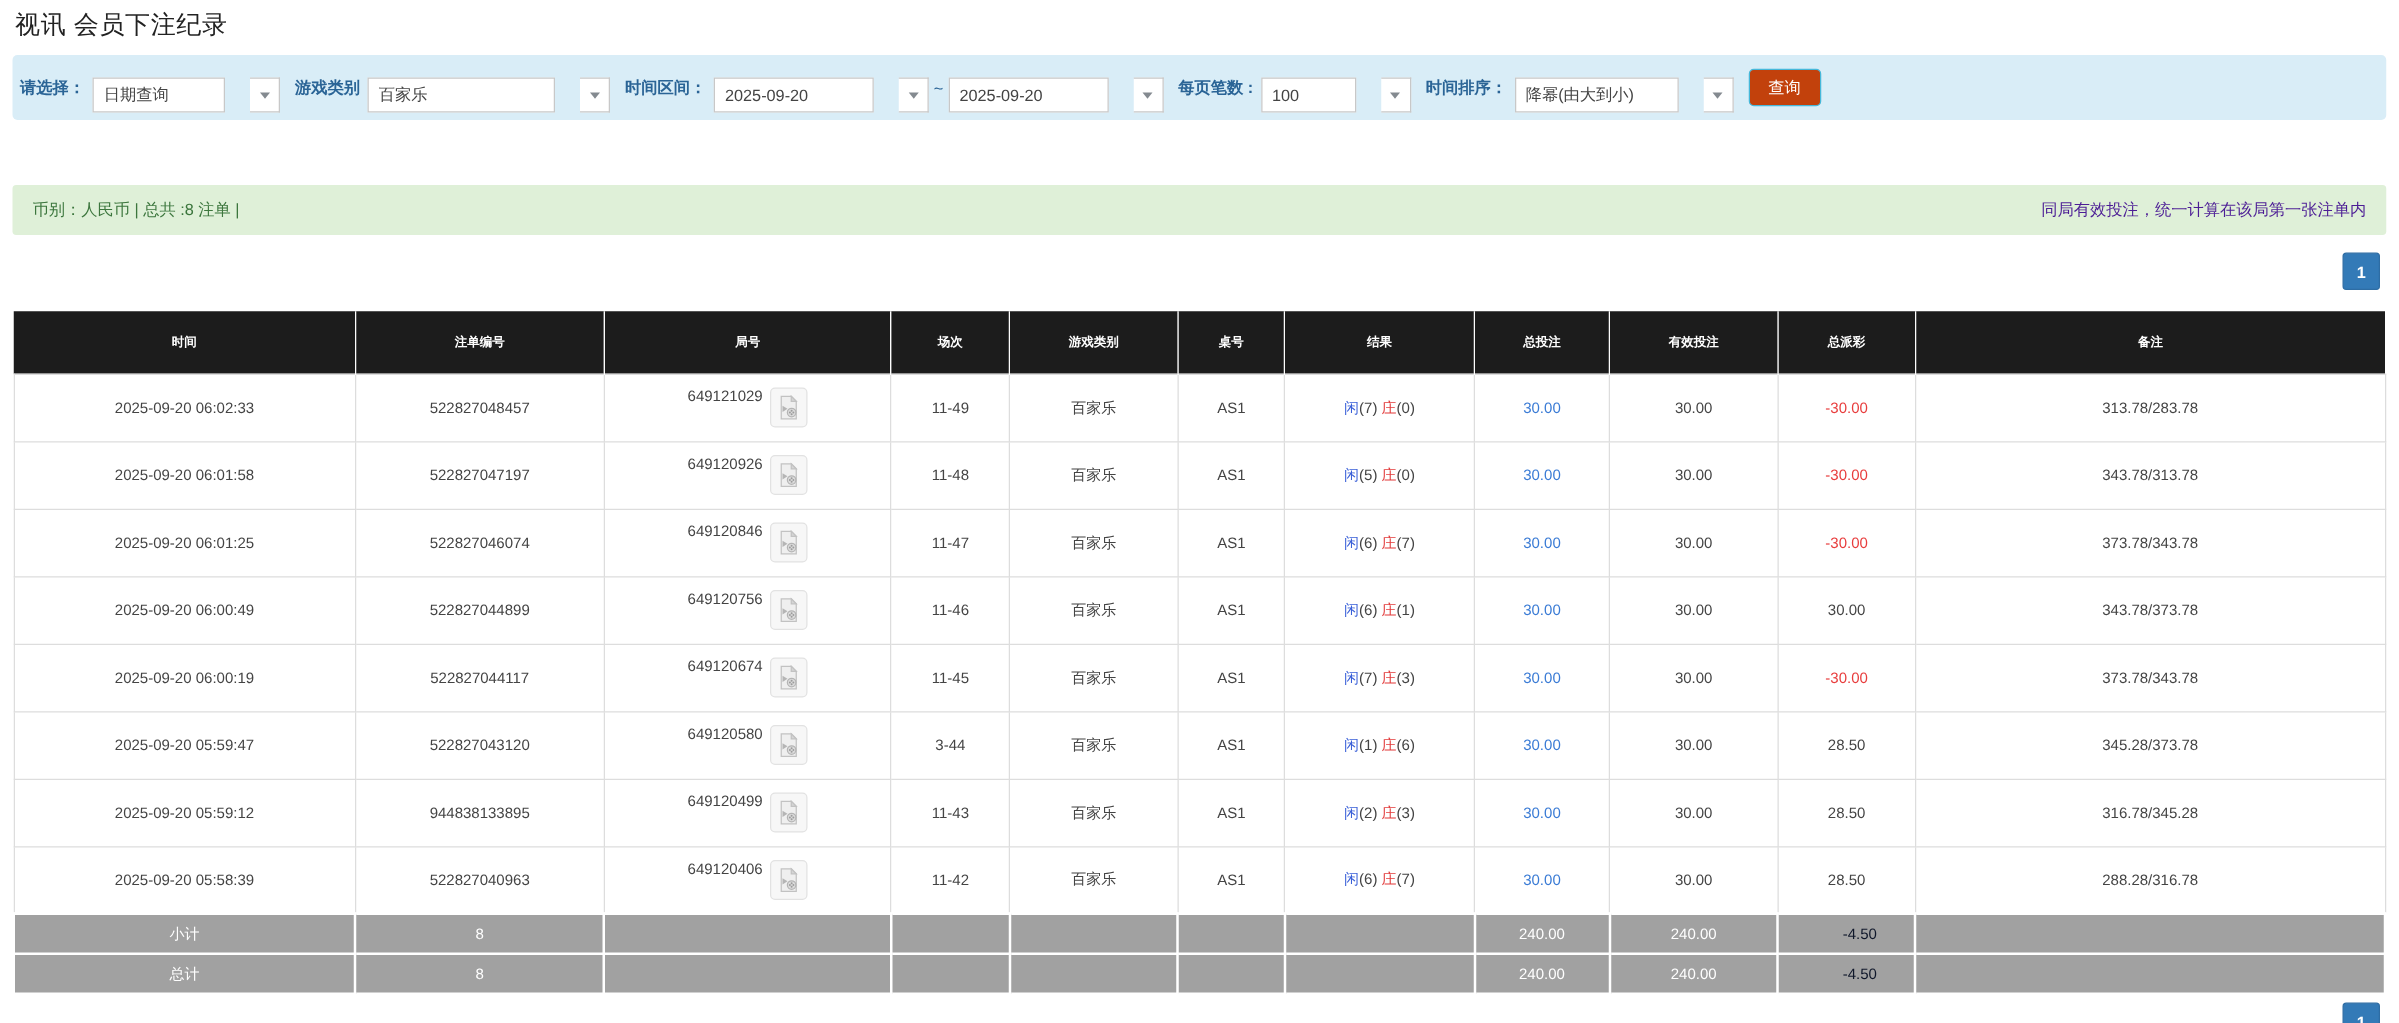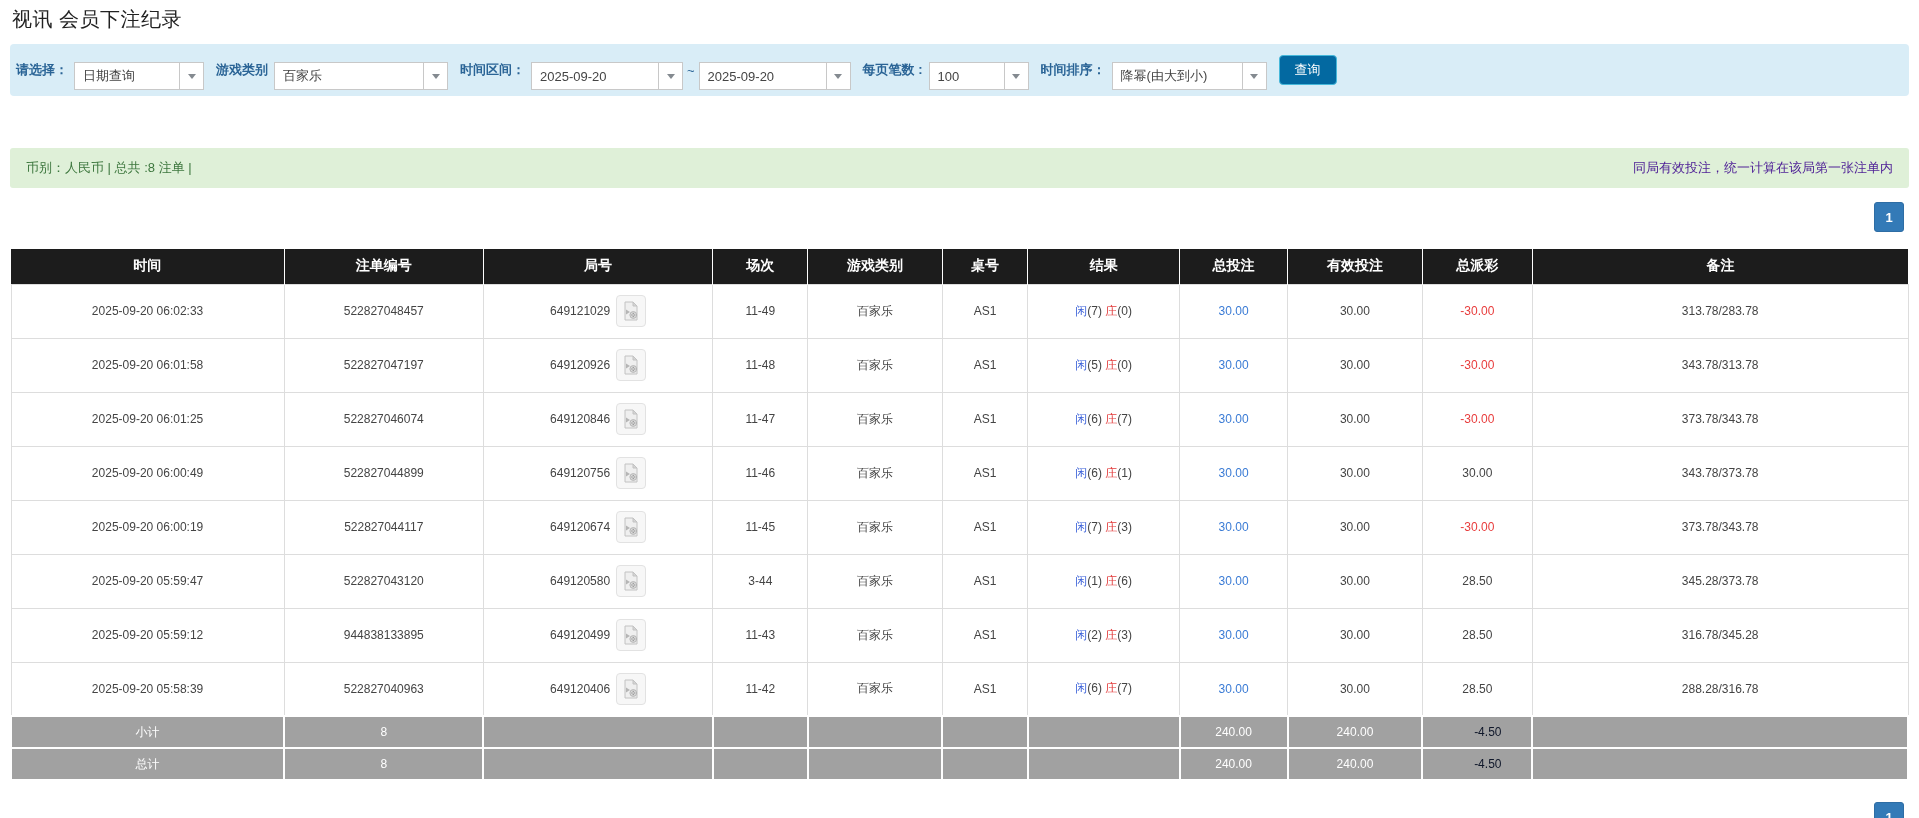--- a/index.html
+++ b/index.html
@@ -8,54 +8,54 @@
 
   .page-title { position: absolute; left: 12px; top: 6px; font-size: 20px; color: #222;
     font-weight: 500; letter-spacing: 0.5px; }
 
   
   .filter-panel { position: absolute; left: 10px; top: 44px; right: 10px; height: 52px;
     background: #d9edf7; border-radius: 4px; display: flex; align-items: center;
     padding: 0 4px; }
   .f-label { color: #2a6496; font-size: 13px; font-weight: bold; white-space: nowrap; margin: 0 6px 0 12px; }
   .f-label:first-child { margin-left: 2px; }
-  .combo { display: inline-flex; height: 16px; }
+  .combo { display: inline-flex; height: 16px; gap: 20px; }
   .combo-text { background: #fff; border: 1px solid #c8c8c8; font-size: 13px; color: #444;
     display: flex; align-items: center; padding: 0 8px; height: 28px; white-space: nowrap; }
   .combo-btn { width: 24px; height: 28px; background: #fff; border: 1px solid #c8c8c8;
     border-left: none; display: flex; align-items: center; justify-content: center; cursor: pointer; }
   .combo-btn::after { content: ""; display: block; width: 0; height: 0;
     border-left: 4px solid transparent; border-right: 4px solid transparent; border-top: 5px solid #848a90; }
   .tilde { color: #2a6496; font-size: 13px; margin: 0 4px; }
-  .search-btn { margin-left: 12px; height: 30px; padding: 0 15px; background: #0369a1;
+  .search-btn { margin-left: 12px; height: 30px; padding: 0 15px; background: #c2410c;
     border: 1px solid #46b8da; border-radius: 4px; color: #fff; font-size: 13px; cursor: pointer; }
 
   
   .summary-bar { position: absolute; left: 10px; top: 128px; right: 10px; height: 40px;
     background: #dff0d8; border-radius: 3px; display: flex; align-items: center;
     justify-content: space-between; padding: 0 16px; font-size: 13px; margin-top: 20px; }
   .summary-left { color: #3c763d; }
   .summary-right { color: #4c1d95; }
 
   
   .page-btn { position: absolute; width: 30px; height: 30px; background: #337ab7;
     border: 1px solid #2e6da4; border-radius: 3px; color: #fff; font-size: 13px; font-weight: bold;
     display: flex; align-items: center; justify-content: center; cursor: pointer; }
   .page-btn.top { left: 1874px; top: 202px; }
   .page-btn.bottom { left: 1874px; top: 802px; }
 
   
   .table-wrap { position: absolute; left: 10px; top: 249px; width: 1899px; }
   table { width: 100%; border-collapse: collapse; table-layout: fixed; }
-  thead th { background: #1c1c1c; color: #fff; font-size: 14px; font-weight: bold;
-    height: 35px; border-right: 1px solid #fdfdfd; }
+  thead th { background: #1c1c1c; color: #fff; font-size: 10px; font-weight: bold;
+    height: 50px; border-right: 1px solid #fdfdfd; }
   thead th:last-child { border-right: none; }
   tbody td { height: 54px; border: 1px solid #ddd; font-size: 12px; color: #444;
     text-align: center; vertical-align: middle; background: #fff; white-space: nowrap; }
-  .round-cell-inner { display: inline-flex; align-items: center; gap: 6px; }
+  .round-cell-inner { display: inline-flex; gap: 6px; }
   .video-btn { width: 30px; height: 32px; background: #f7f7f7; border: 1px solid #e2e2e2;
     border-radius: 4px; display: inline-flex; align-items: center; justify-content: center; cursor: pointer; }
   .res-player { color: #3a60d8; }
   .res-banker { color: #e23b3b; }
   .res-num { color: #444; }
   .bet-link { color: #3a7bd5; cursor: pointer; text-decoration: none; }
   .neg { color: #e83c3c; }
   tr.summary td { height: 32px; background: #a1a1a1; color: #fff; font-size: 12px;
     border: 2px solid #fff; }
   tr.summary td.neg-cell { color: #0f172a; padding-left: 21px; }

